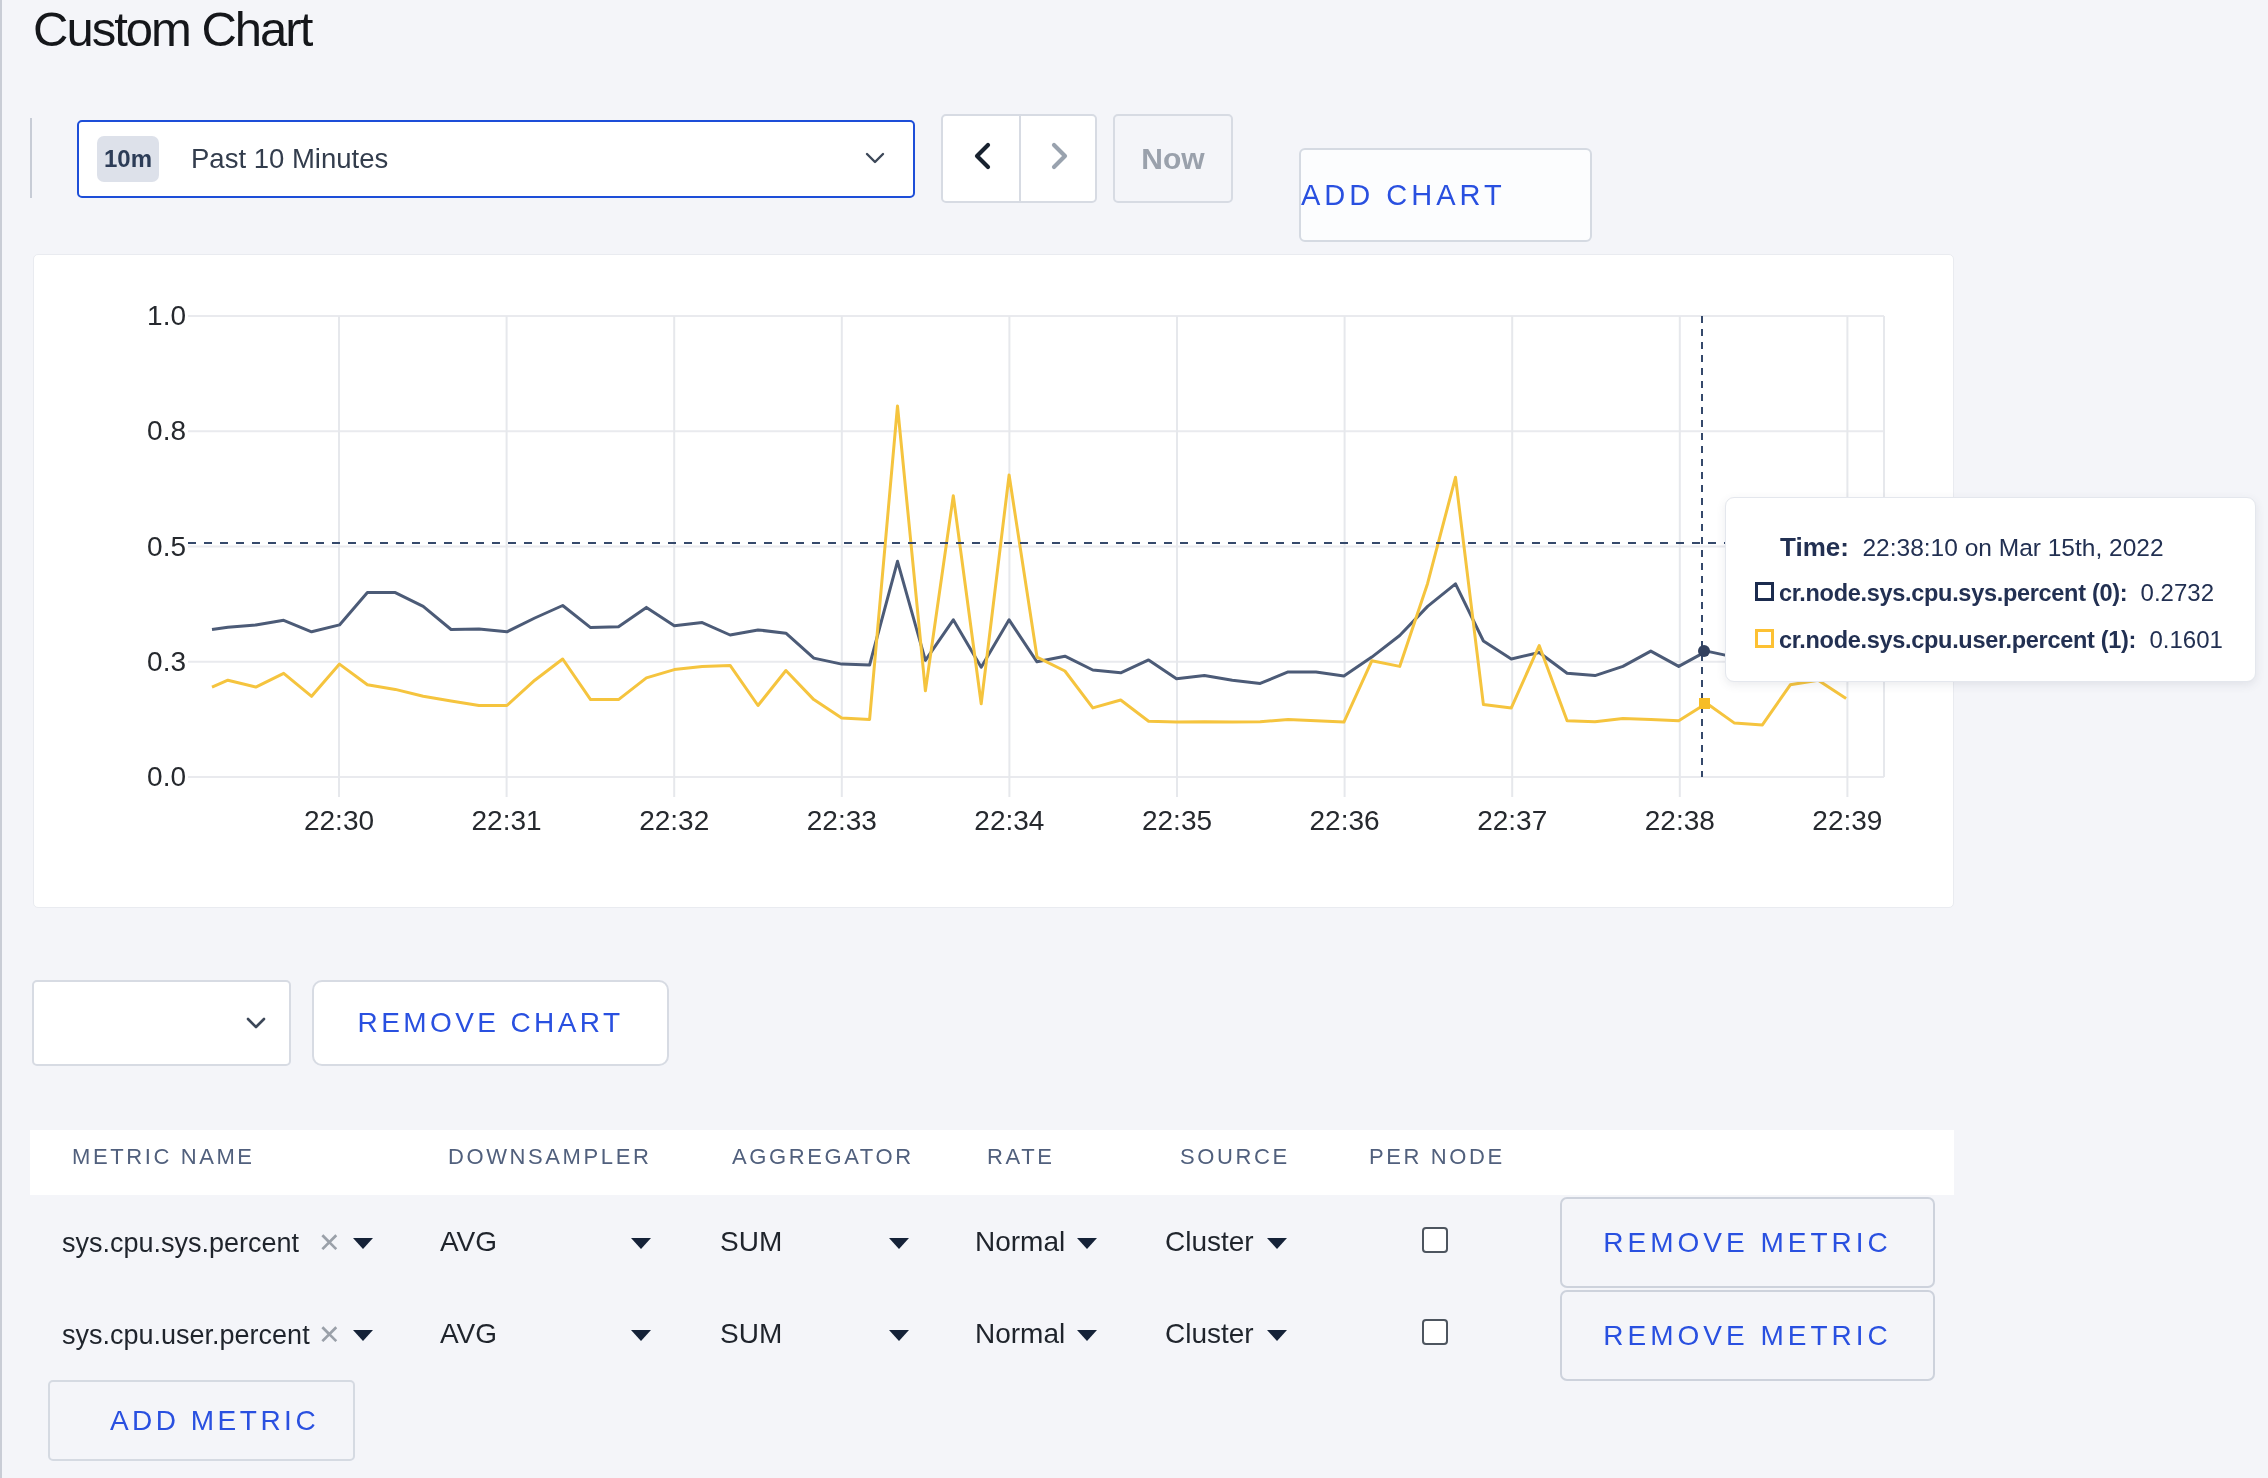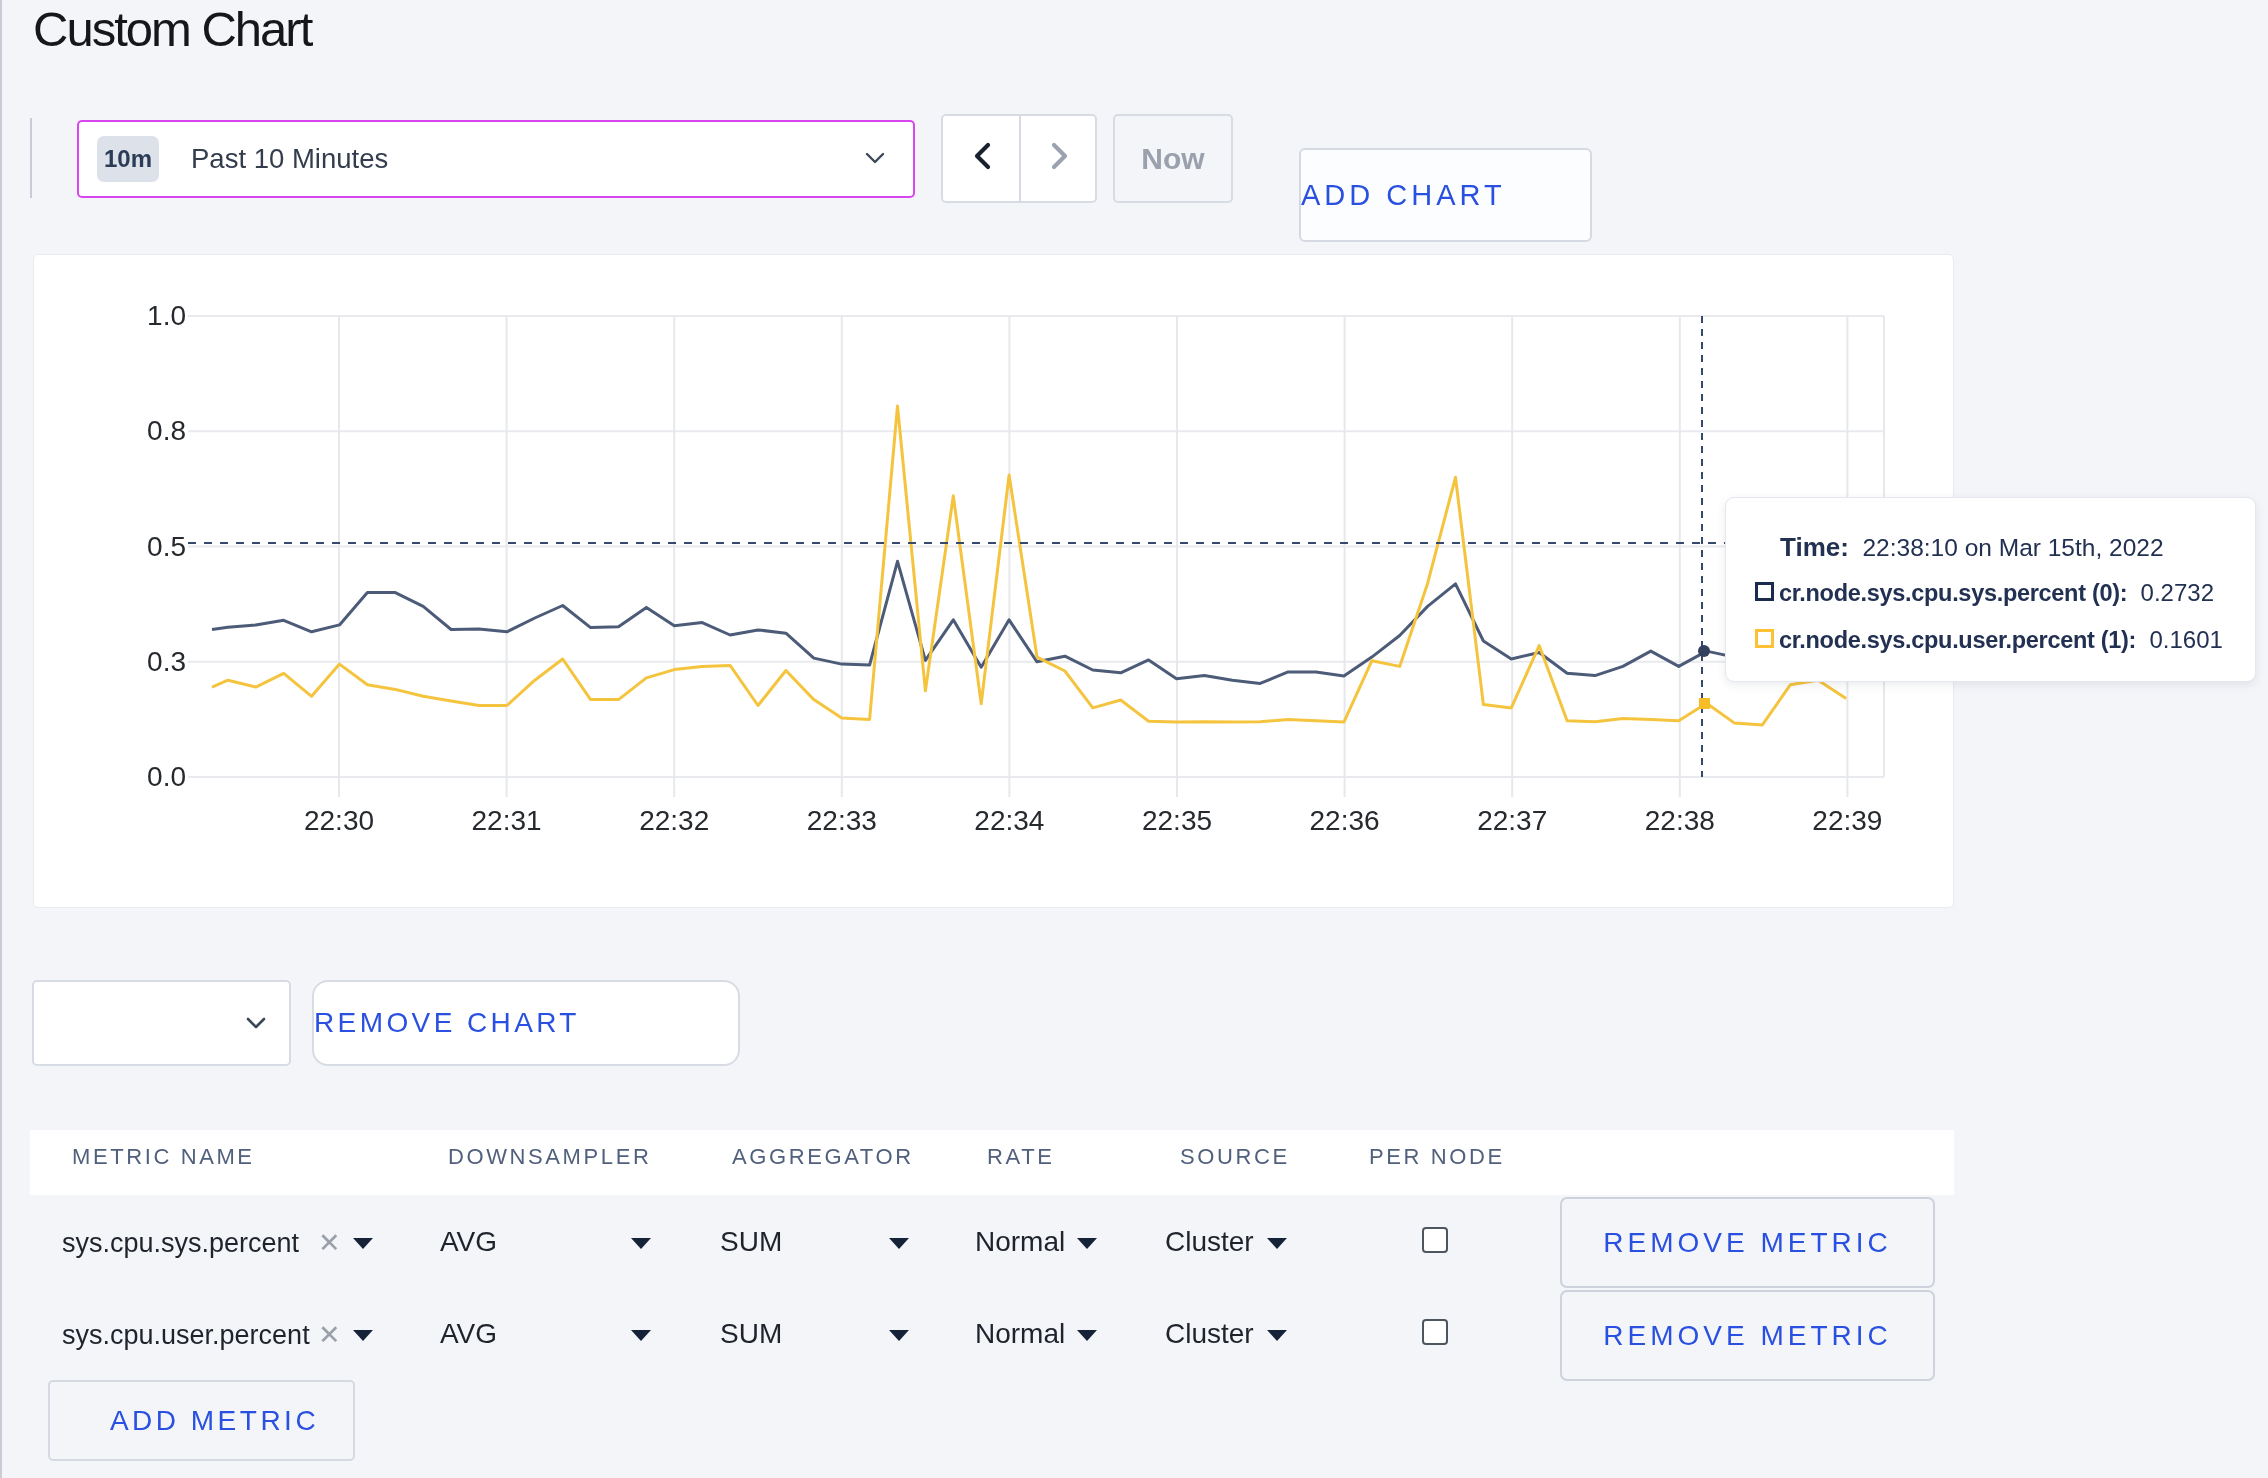--- a/index.html
+++ b/index.html
@@ -8,21 +8,21 @@
   .abs { position:absolute; }
 </style>
 </head>
 <body>
 <div class="abs" style="left:0; top:0; width:2px; height:1478px; background:#c9cdd6;"></div>
 
 <div class="abs" style="left:33px; top:1px; font-size:49px; font-weight:400; color:#15171b; letter-spacing:-2px;">Custom Chart</div>
 
 <div class="abs" style="left:30px; top:118px; width:2px; height:80px; background:#c7ccd6;"></div>
 
-<div class="abs" style="left:77px; top:120px; width:838px; height:78px; background:#fff; border:2px solid #d946ef; border-radius:5px;">
+<div class="abs" style="left:77px; top:120px; width:838px; height:78px; background:#fff; border:2px solid #1d4ed8; border-radius:5px;">
   <div class="abs" style="left:18px; top:14px; width:62px; height:46px; background:#dde1ea; border-radius:7px; text-align:center; line-height:46px; font-size:24px; font-weight:700; color:#2c3c57;">10m</div>
   <div class="abs" style="left:112px; top:0; height:74px; line-height:74px; font-size:27.5px; color:#333d4d;">Past 10 Minutes</div>
   <svg class="abs" style="right:28px; top:28px;" width="20" height="16" viewBox="0 0 20 16">
       <polyline points="2,4 10,12 18,4" fill="none" stroke="#3c4758" stroke-width="2.4" stroke-linecap="round" stroke-linejoin="round"></polyline>
     </svg>
 </div>
 
 <div class="abs" style="left:941px; top:114px; width:156px; height:89px; background:#fff; border:2px solid #d7dbe3; border-radius:5px;">
   <div class="abs" style="left:76px; top:0; width:2px; height:85px; background:#d7dbe3;"></div>
   <svg class="abs" style="left:26px; top:25px;" width="26" height="30" viewBox="0 0 26 30">
@@ -100,21 +100,21 @@
   <div class="abs" style="left:53px; top:81px; font-size:24px; color:#223052; white-space:nowrap;"><b style="font-size:23.5px; letter-spacing:-0.3px;">cr.node.sys.cpu.sys.percent (0):</b>&nbsp; 0.2732</div>
   <div class="abs" style="left:29px; top:131px; width:19px; height:19px; border:3.5px solid #fdc133;"></div>
   <div class="abs" style="left:53px; top:128px; font-size:24px; color:#223052; white-space:nowrap;"><b style="font-size:23.5px; letter-spacing:-0.3px;">cr.node.sys.cpu.user.percent (1):</b>&nbsp; 0.1601</div>
 </div>
 
 <div class="abs" style="left:32px; top:980px; width:259px; height:86px; background:#fff; border:2px solid #d7dbe3; border-radius:5px;">
   <svg class="abs" style="right:22px; top:33px;" width="22" height="18" viewBox="0 0 22 18">
       <polyline points="3,4 11,12 19,4" fill="none" stroke="#3c4758" stroke-width="2.6" stroke-linecap="round" stroke-linejoin="round"></polyline>
     </svg>
 </div>
-<div class="abs" style="left:312px; top:980px; width:428px; height:86px; background:#fff; border:2px solid #d7dbe3; border-radius:16px; line-height:82px; font-size:28px; letter-spacing:3.4px; color:#2950e0;">REMOVE CHART</div>
+<div class="abs" style="left:312px; top:980px; width:357px; height:86px; background:#fff; border:2px solid #d7dbe3; border-radius:10px; text-align:center; line-height:82px; font-size:28px; letter-spacing:3.4px; color:#2950e0;">REMOVE CHART</div>
 
 <div class="abs" style="left:30px; top:1130px; width:1924px; height:65px; background:#fff;"></div>
 <div class="abs" style="top:1144px; left:72px; font-size:22px; letter-spacing:2.6px; font-weight:400; color:#51607d;">METRIC NAME</div>
 <div class="abs" style="top:1144px; left:448px; font-size:22px; letter-spacing:2.6px; font-weight:500; color:#51607d;">DOWNSAMPLER</div>
 <div class="abs" style="top:1144px; left:732px; font-size:22px; letter-spacing:2.6px; font-weight:500; color:#51607d;">AGGREGATOR</div>
 <div class="abs" style="top:1144px; left:987px; font-size:22px; letter-spacing:2.6px; font-weight:500; color:#51607d;">RATE</div>
 <div class="abs" style="top:1144px; left:1180px; font-size:22px; letter-spacing:2.6px; font-weight:500; color:#51607d;">SOURCE</div>
 <div class="abs" style="top:1144px; left:1369px; font-size:22px; letter-spacing:2.6px; font-weight:500; color:#51607d;">PER NODE</div>
 
 <div class="abs" style="top:1228px; left:62px; font-size:27px; color:#1f242c;">sys.cpu.sys.percent</div>

